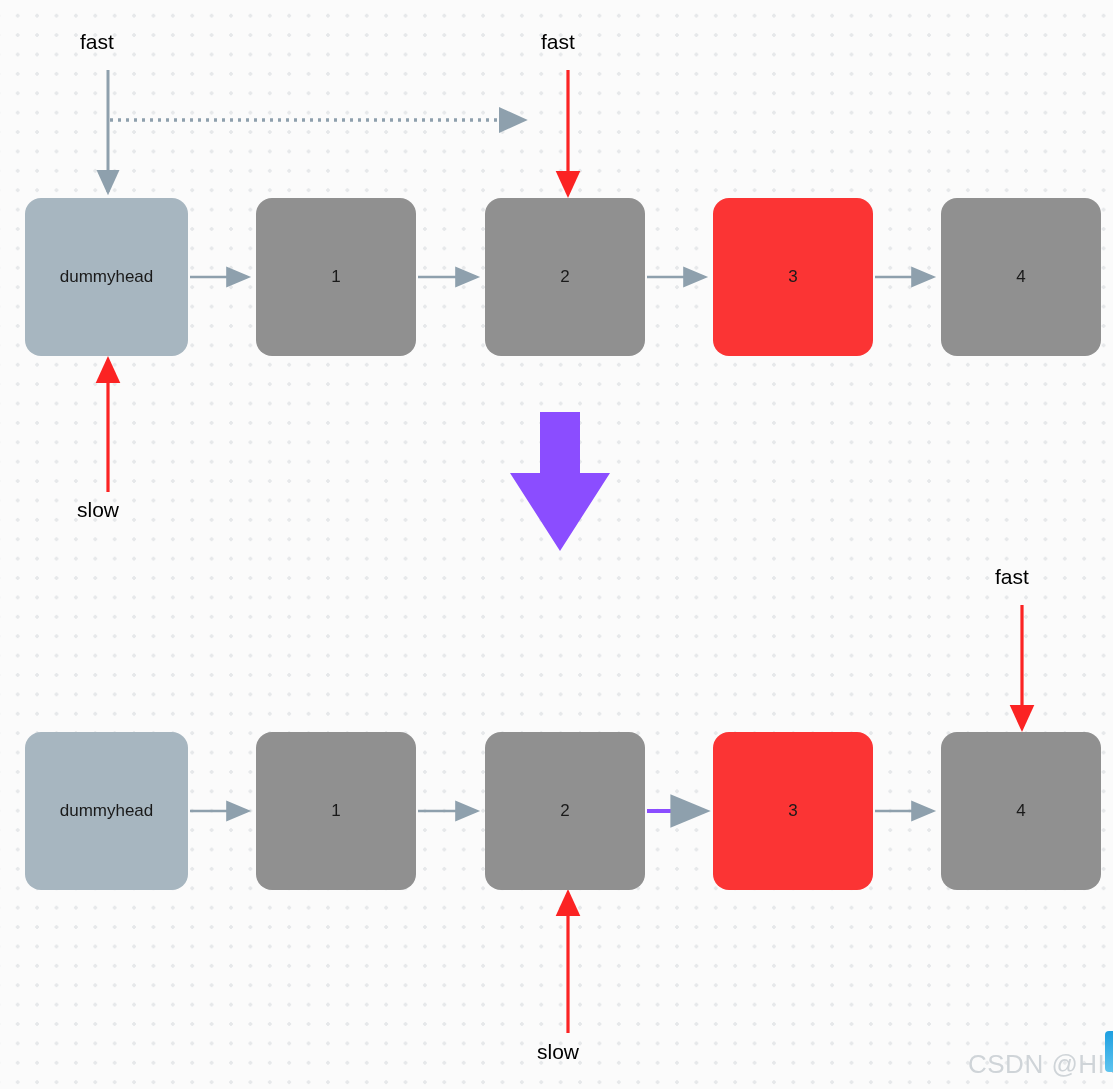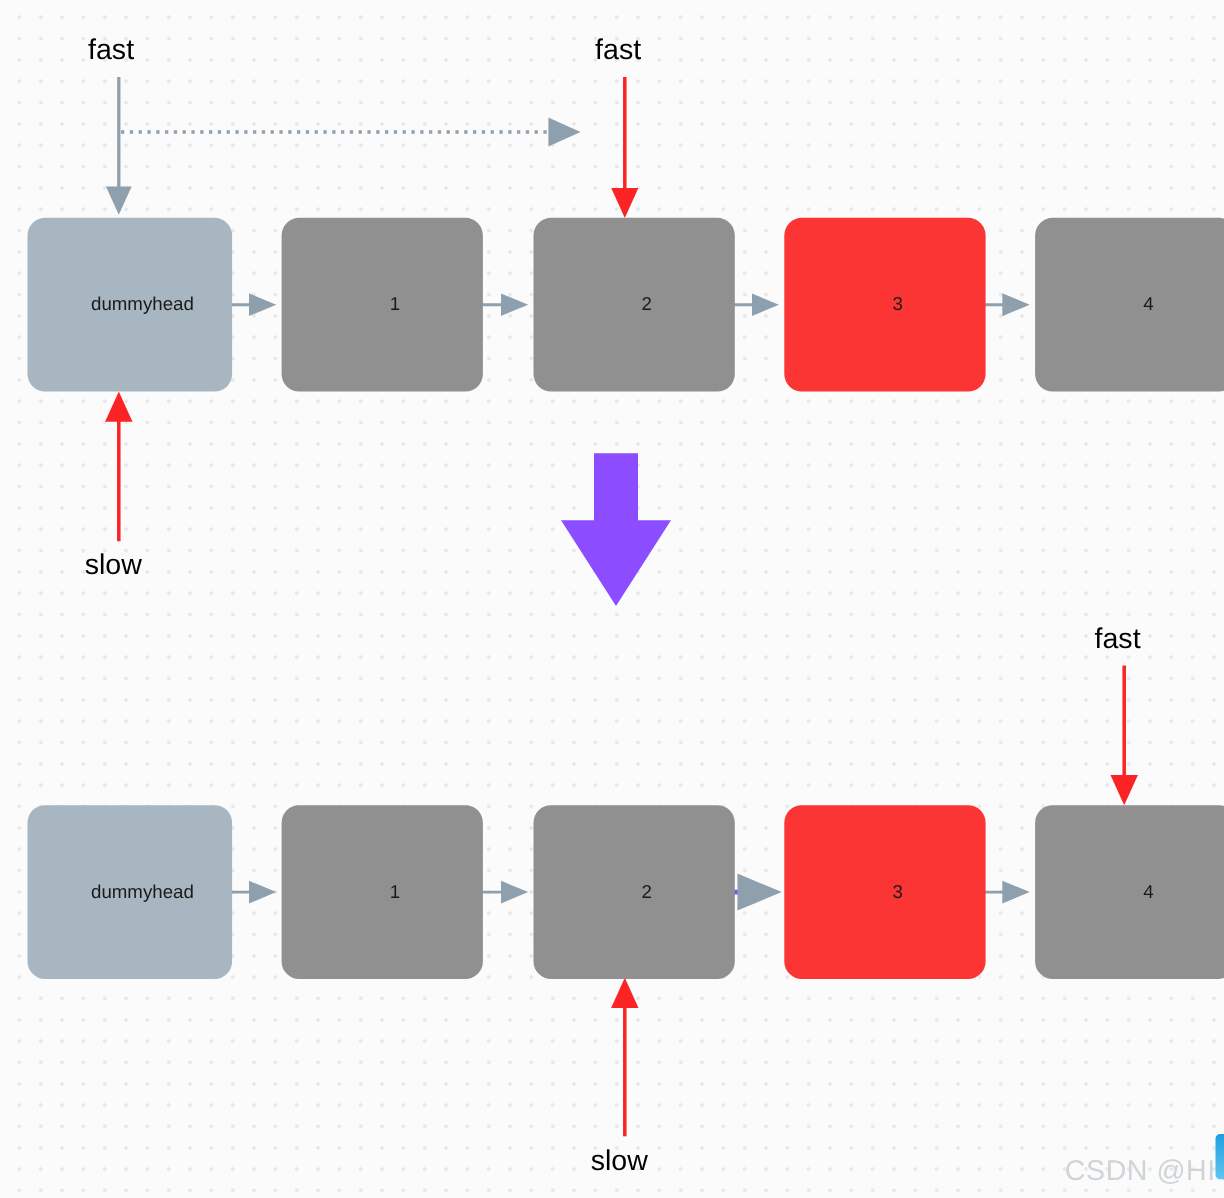--- a/index.html
+++ b/index.html
@@ -22,28 +22,27 @@
   .node {
     position: absolute;
     border-radius: 16px;
     display: flex;
     align-items: center;
     justify-content: center;
     color: #1a1a1a;
     font-size: 17px;
     font-family: "Liberation Sans", sans-serif;
     z-index: 3;
-    padding-left: 23px;
   }
   .node-label {
     pointer-events: none;
   }
   .caption {
     position: absolute;
-    font-size: 26px;
+    font-size: 21px;
     color: #000000;
     font-family: "Liberation Sans", sans-serif;
     white-space: nowrap;
     z-index: 4;
   }
   .svg-layer {
     position: absolute;
     left: 0;
     top: 0;
     width: 1113px;

